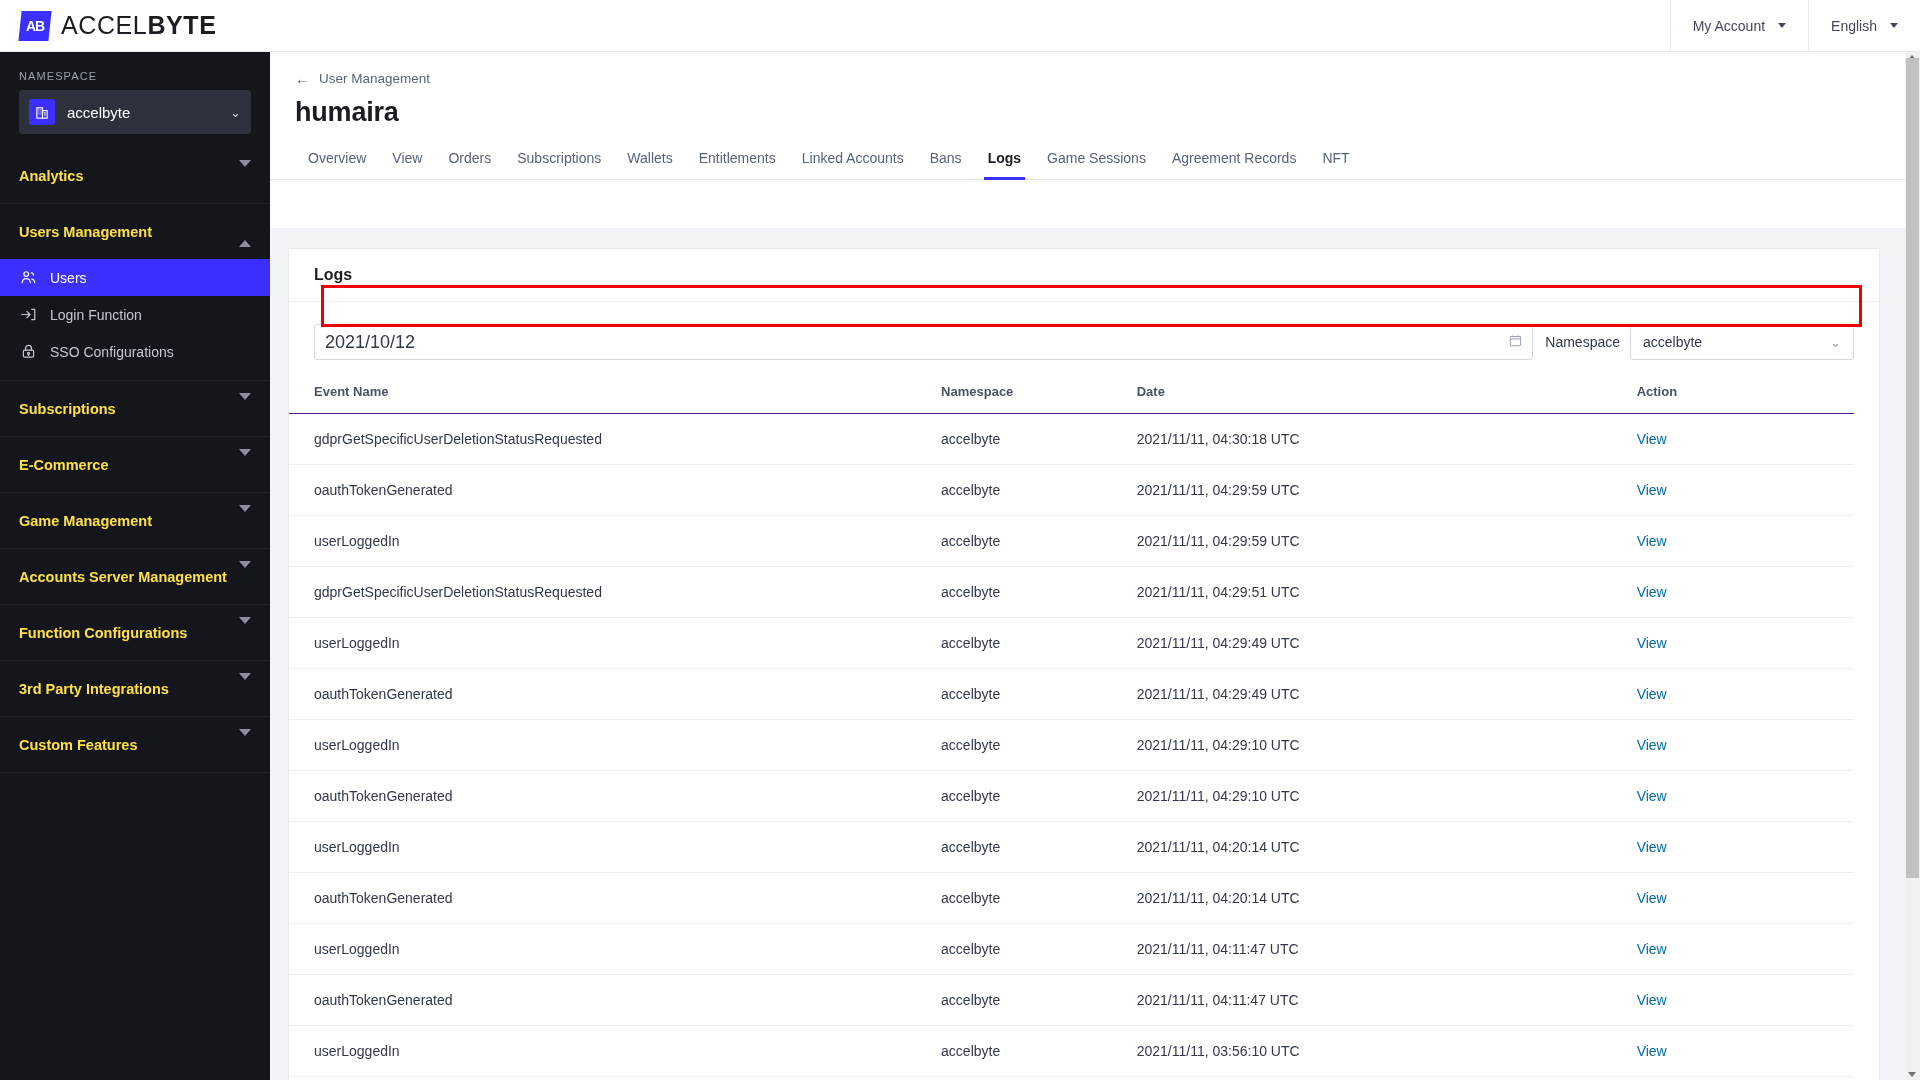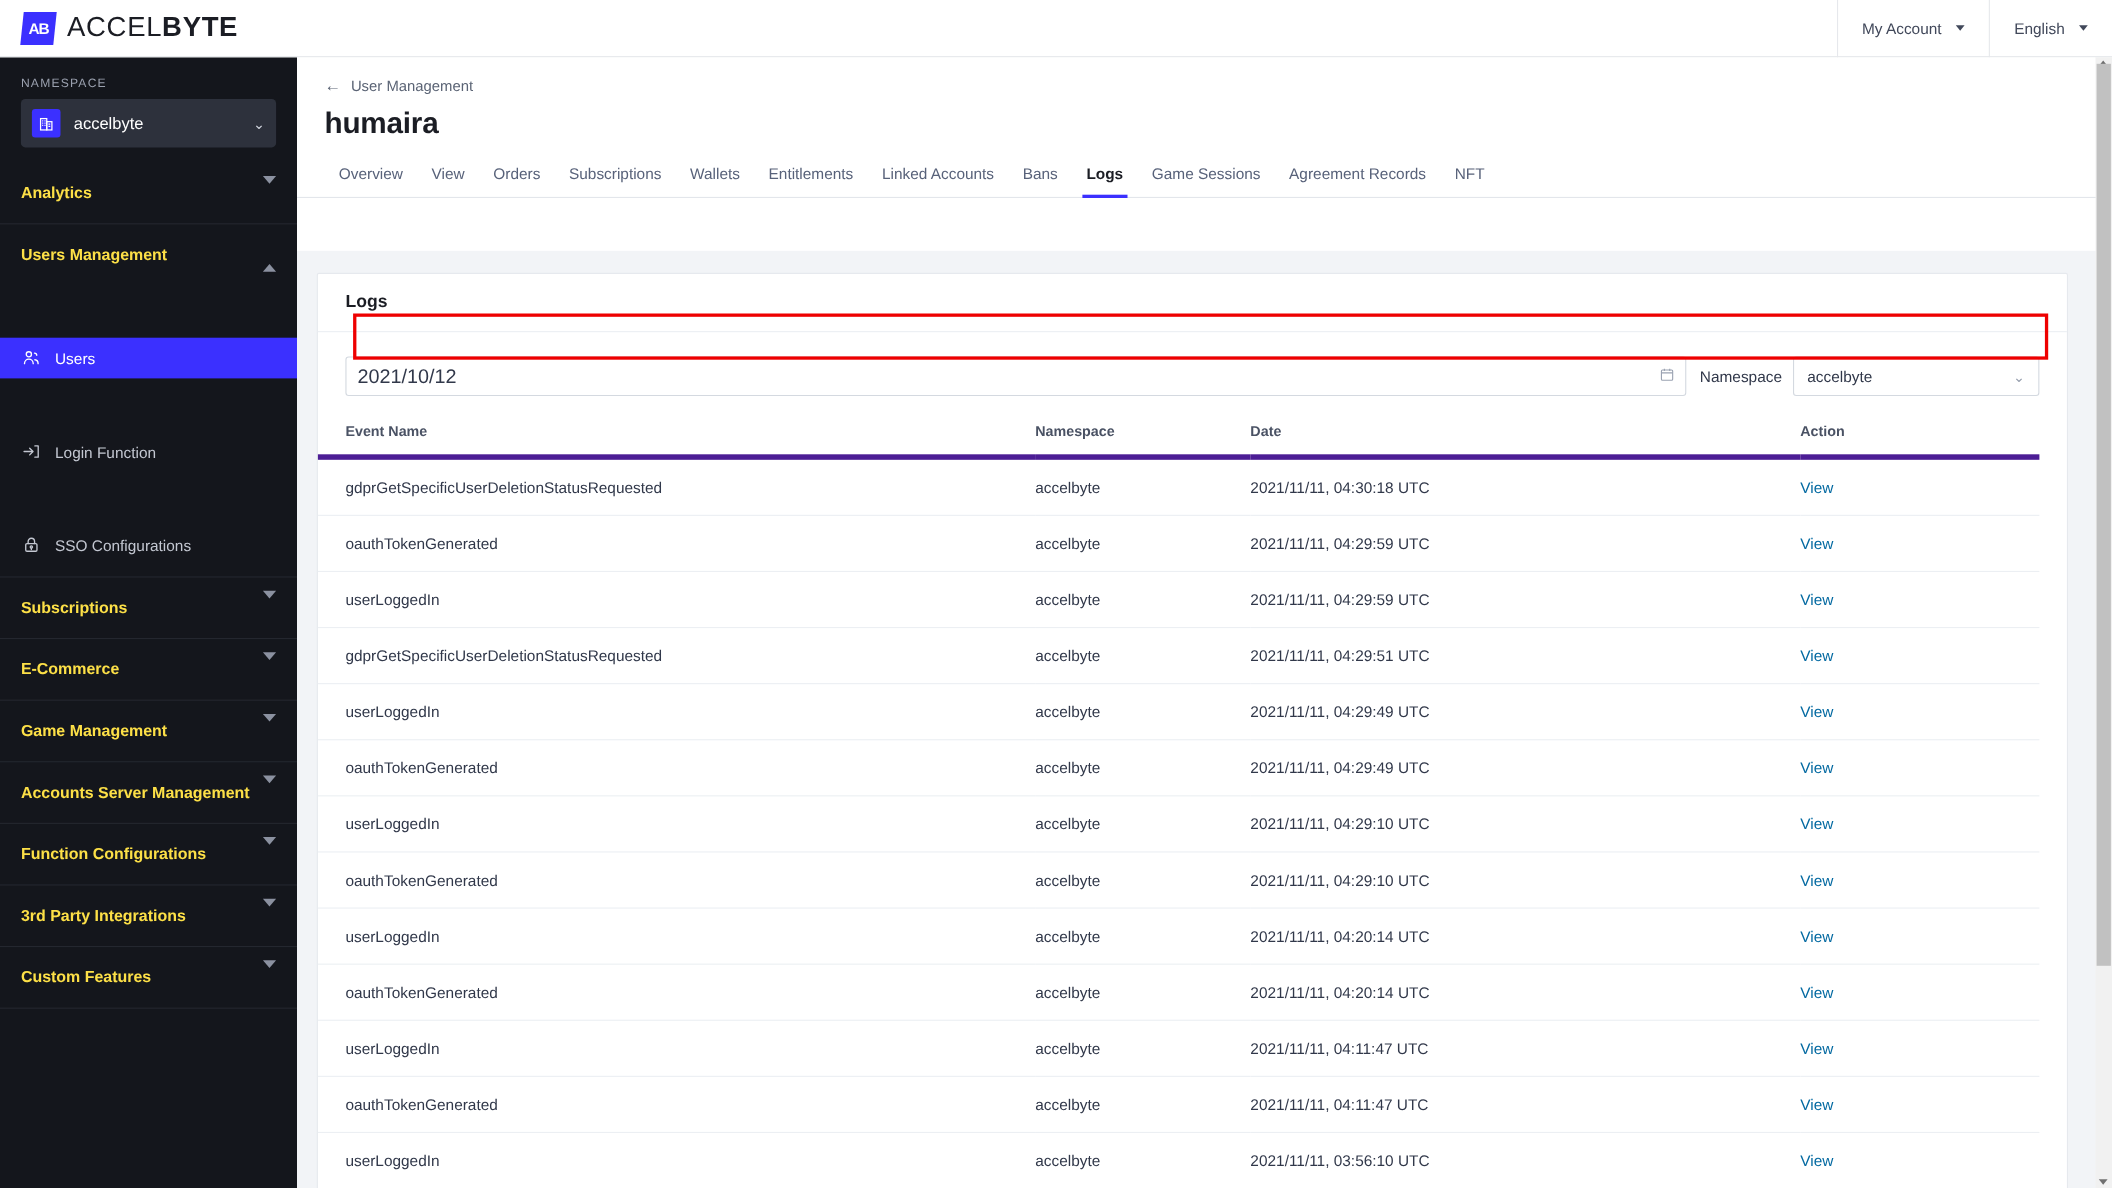--- a/index.html
+++ b/index.html
@@ -90,21 +90,21 @@
     border-top: 7px solid #8b91a0;
   }
   .tri-up {
     width: 0; height: 0;
     border-left: 6px solid transparent; border-right: 6px solid transparent;
     border-bottom: 7px solid #8b91a0;
   }
   .sb-item {
     height: 37px; display: flex; align-items: center;
     padding: 0 19px; gap: 13px; cursor: pointer;
-    color: #c3c7d1; font-size: 14px; margin-top: 48px;
+    color: #c3c7d1; font-size: 14px;
   }
   .sb-item.active { background: #3b30ff; color: #ffffff; }
   .sb-icon { width: 18px; height: 18px; display:flex; align-items:center; justify-content:center; }
   .sb-icon svg { display: block; }
 
   
   .main {
     position: absolute; top: 52px; left: 270px;
     width: 1650px; height: 1028px;
     background: #ffffff;
@@ -185,21 +185,21 @@
     position: absolute;
     left: 321px; top: 285px; width: 1541px; height: 42px;
     border: 3px solid #ee0000;
     pointer-events: none; z-index: 5;
   }
 
   
   table { width: 100%; border-collapse: collapse; table-layout: fixed; }
   th {
     text-align: left; font-size: 13px; color: #4a5264; font-weight: bold;
-    padding: 14px 0 14px 0; border-bottom: 5px solid #4c1d95;
+    padding: 14px 0 14px 0; border-bottom: 1px solid #4c1d95;
   }
   td {
     font-size: 14px; color: #31384a;
     padding: 17px 0; border-bottom: 1px solid #eceff3;
   }
   .col-event { width: 600px; padding-left: 25px !important; }
   .col-ns { width: 180px; }
   .col-date { width: 460px; }
   .col-action { width: 200px; }
   .view-link { color: #0369a1; cursor: pointer; }

